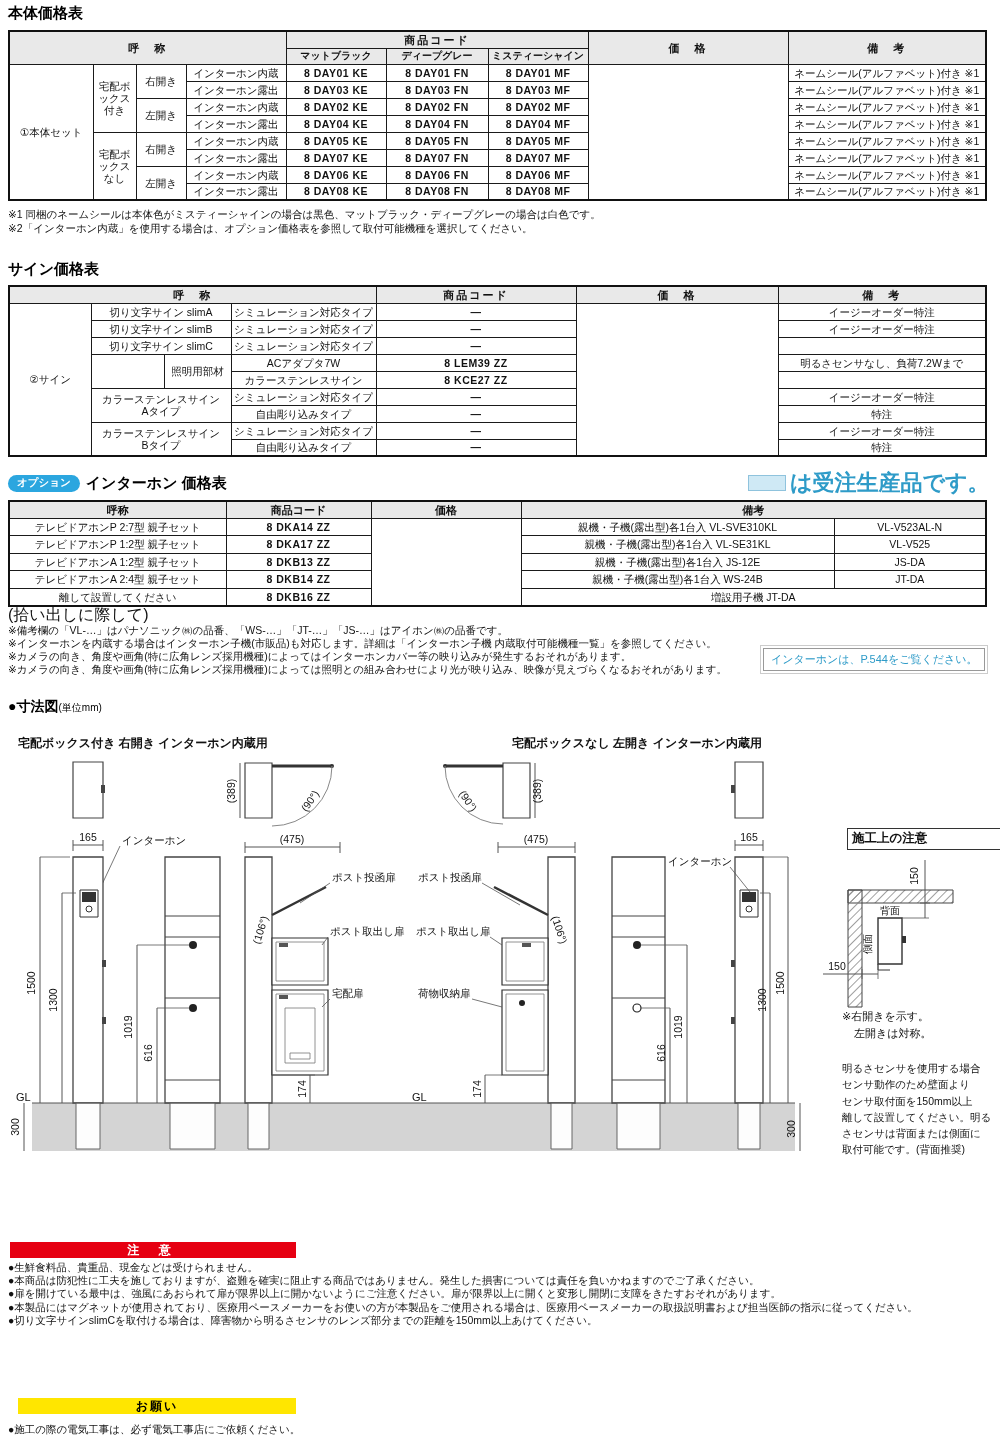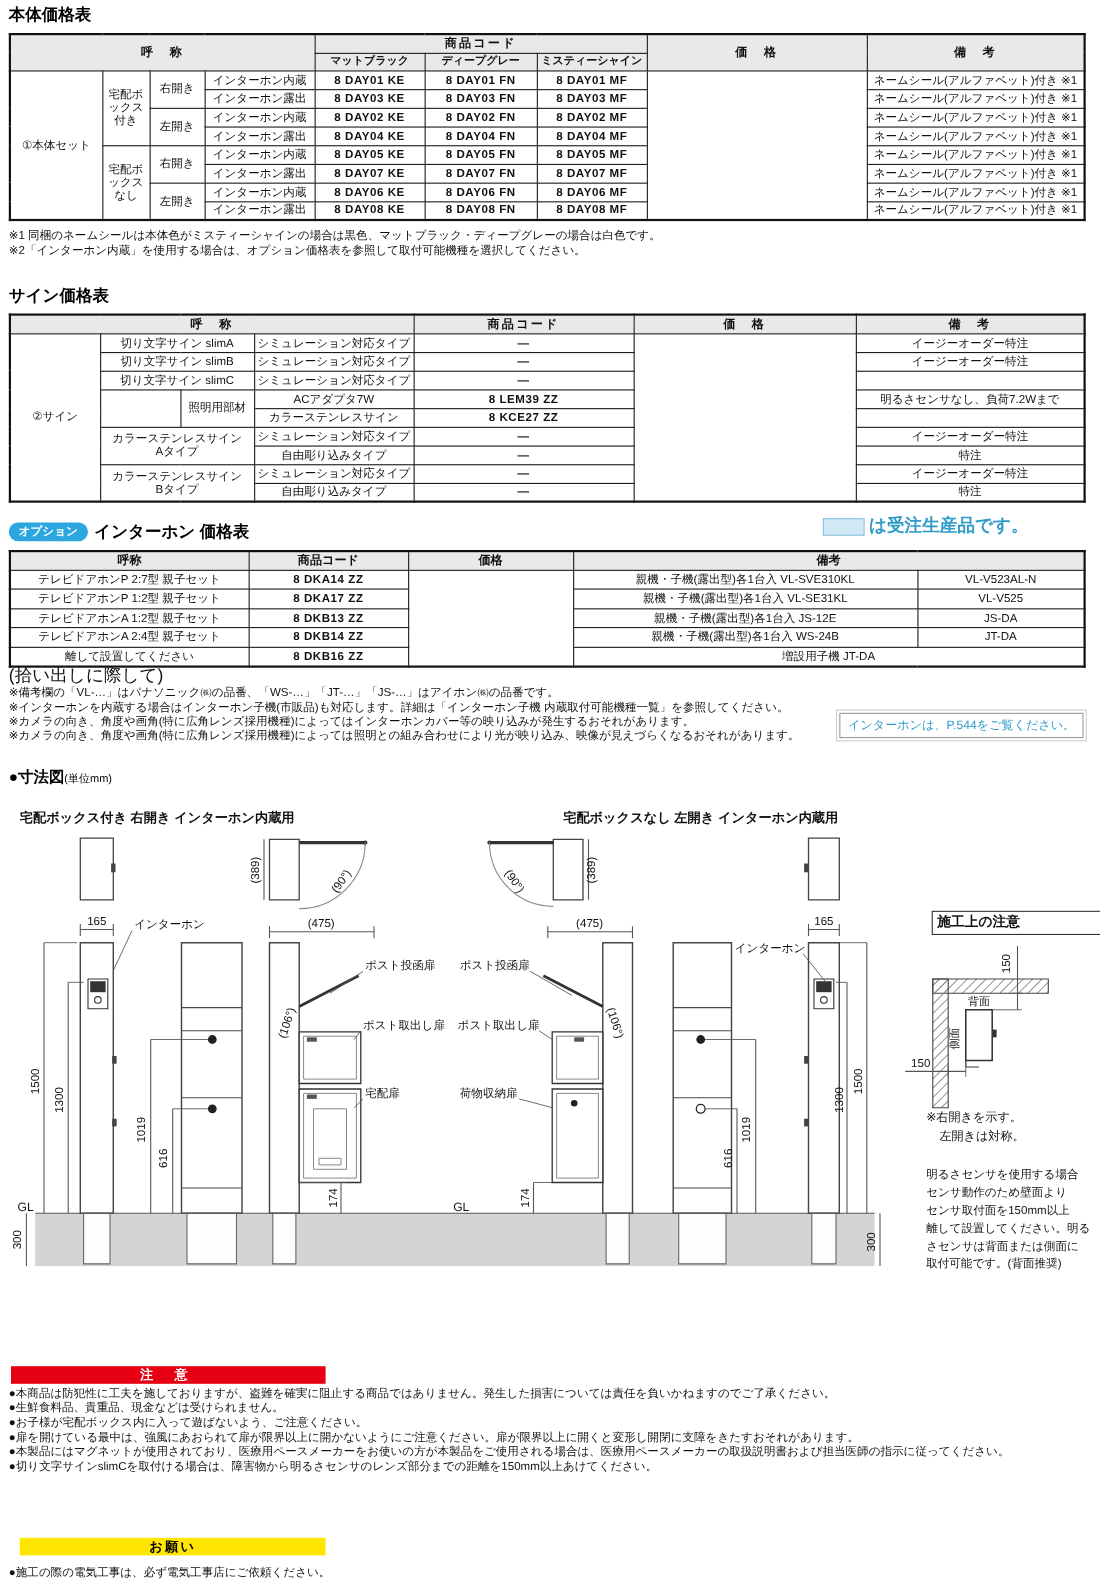--- a/index.html
+++ b/index.html
@@ -17,21 +17,21 @@
   .ptable th.small{font-size:10px;letter-spacing:0;}
   .code{font-weight:bold;font-size:12.5px;letter-spacing:0.5px;}
   .rmk{font-size:10px;}
   .namecell{font-size:10.5px;}
   .pricecell{background:#fff;}
   .note{position:absolute;font-size:10.5px;line-height:13.5px;color:#111;}
   .badge{display:inline-block;background:#2ba6df;color:#fff;font-size:10.5px;font-weight:bold;
          padding:1px 9px 2px;border-radius:9px;vertical-align:2px;margin-right:6px;}
   .legend{position:absolute;left:748px;top:468px;display:flex;align-items:center;}
   .legend .swatch{width:36px;height:14px;background:#cfe9f5;border:1px solid #8fc3dd;margin-right:4px;}
-  .legend .ltxt{color:#2e9bc8;font-size:16px;font-weight:bold;}
+  .legend .ltxt{color:#2e9bc8;font-size:22px;font-weight:bold;}
   .linkbox{position:absolute;left:763px;top:648px;border:1px solid #999;box-shadow:0 0 0 2px #fff,0 0 0 3px #ccc;
            padding:3px 7px;color:#2e9bc8;font-size:11px;background:#fff;}
   .diagram-title{position:absolute;font-size:12px;font-weight:bold;}
   .install-head{position:absolute;left:815px;top:828px;width:168px;border:1.2px solid #333;background:#fff;
                 font-size:12.5px;font-weight:bold;padding:1px 4px 2px;margin-left:32px;}
   .small-note{position:absolute;font-size:11px;line-height:16px;}
   .sensor-text{position:absolute;left:842px;top:1060px;width:156px;font-size:10.5px;line-height:16.3px;}
   .banner-red{position:absolute;left:10px;top:1242px;width:286px;height:16px;background:#e60012;color:#fff;
               font-size:12px;font-weight:bold;text-align:center;line-height:16px;letter-spacing:8px;}
   .banner-yellow{position:absolute;left:18px;top:1398px;width:278px;height:16px;background:#ffe600;color:#000;
@@ -495,21 +495,20 @@
   <div>明るさセンサを使用する場合</div>
   <div>センサ動作のため壁面より</div>
   <div>センサ取付面を150mm以上</div>
   <div>離して設置してください。明る</div>
   <div>さセンサは背面または側面に</div>
   <div>取付可能です。(背面推奨)</div>
 </div>
 
 <div class="banner-red">注 意</div>
 <div class="bullets">
+  <div>●生鮮食料品、貴重品、現金などは受けられません。</div>
   <div>●本商品は防犯性に工夫を施しておりますが、盗難を確実に阻止する商品ではありません。発生した損害については責任を負いかねますのでご了承ください。</div>
-  <div>●生鮮食料品、貴重品、現金などは受けられません。</div>
-  <div>●お子様が宅配ボックス内に入って遊ばないよう、ご注意ください。</div>
   <div>●扉を開けている最中は、強風にあおられて扉が限界以上に開かないようにご注意ください。扉が限界以上に開くと変形し開閉に支障をきたすおそれがあります。</div>
   <div>●本製品にはマグネットが使用されており、医療用ペースメーカーをお使いの方が本製品をご使用される場合は、医療用ペースメーカーの取扱説明書および担当医師の指示に従ってください。</div>
   <div>●切り文字サインslimCを取付ける場合は、障害物から明るさセンサのレンズ部分までの距離を150mm以上あけてください。</div>
 </div>
 <div class="banner-yellow">お願い</div>
 <div class="final-bullet">●施工の際の電気工事は、必ず電気工事店にご依頼ください。</div>
 
 </body></html>

